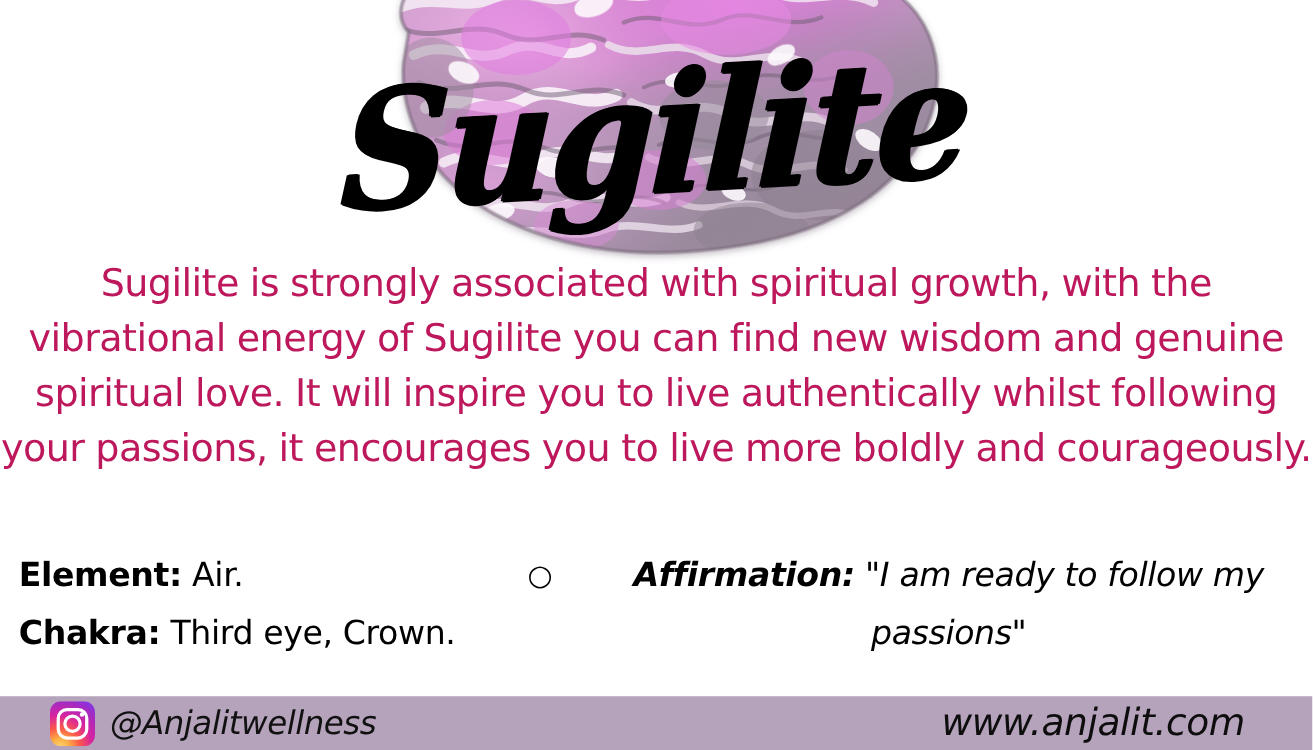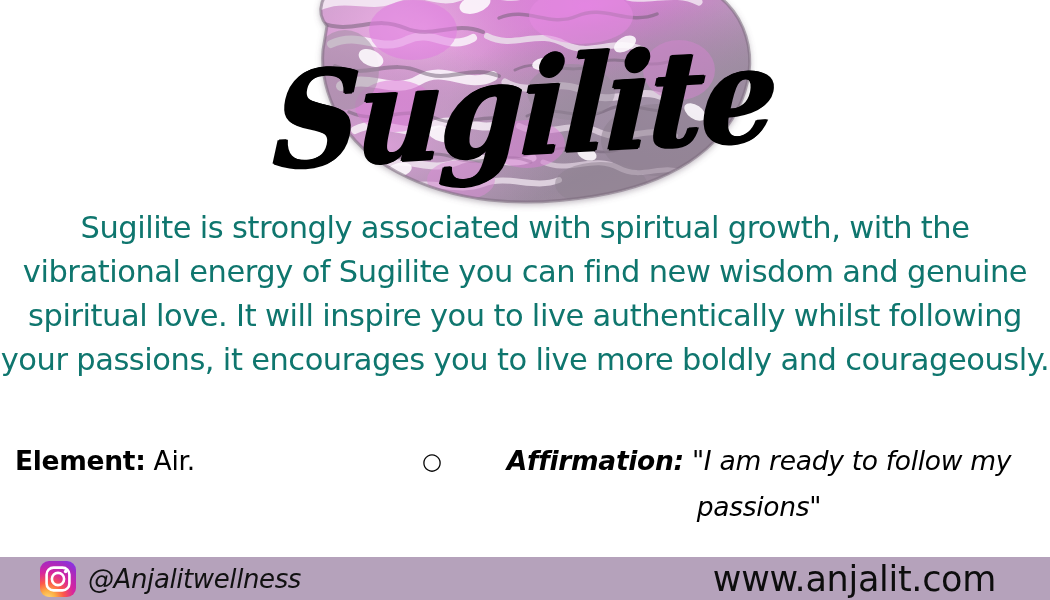--- a/index.html
+++ b/index.html
@@ -73,21 +73,21 @@
 
   
   .description {
     position: absolute;
     left: 0;
     top: 206px;
     width: 1050px;
     text-align: center;
     font-size: 30.5px;
     line-height: 44px;
-    color: #0f766e;
+    color: #be185d;
     font-family: "DejaVu Sans", sans-serif;
     font-weight: 400;
     letter-spacing: -0.45px;
     word-spacing: -0.5px;
   }
 
   
   .properties {
     position: absolute;
     left: 0;
@@ -181,21 +181,22 @@
     color: #111111;
   }
   .website {
     position: absolute;
     right: 54px;
     top: 0;
     height: 43px;
     display: flex;
     align-items: center;
     font-family: "DejaVu Sans", sans-serif;
-    font-size: 35px;
+    font-style: italic;
+    font-size: 30px;
     letter-spacing: -0.3px;
     color: #0d0d0d;
   }
 </style>
 </head>
 <body>
 
 <div class="card">
 
   <div class="hero">
@@ -313,20 +314,24 @@
 
   <div class="description">Sugilite is strongly associated with spiritual growth, with the vibrational energy of Sugilite you can find new wisdom and genuine spiritual love. It will inspire you to live authentically whilst following your passions, it encourages you to live more boldly and courageously.</div>
 
   <div class="properties">
 
     <div class="prop-left">
       <div class="row">
         <b>Element:</b>
         <span>Air.</span>
       </div>
+      <div class="row">
+        <b>Chakra:</b>
+        <span>Third eye, Crown.</span>
+      </div>
     </div>
 
     <div class="bullet-mark">○</div>
 
     <div class="prop-right">
       <b>Affirmation:</b>
       <i>"I am ready to follow my passions"</i>
     </div>
   </div>
 

